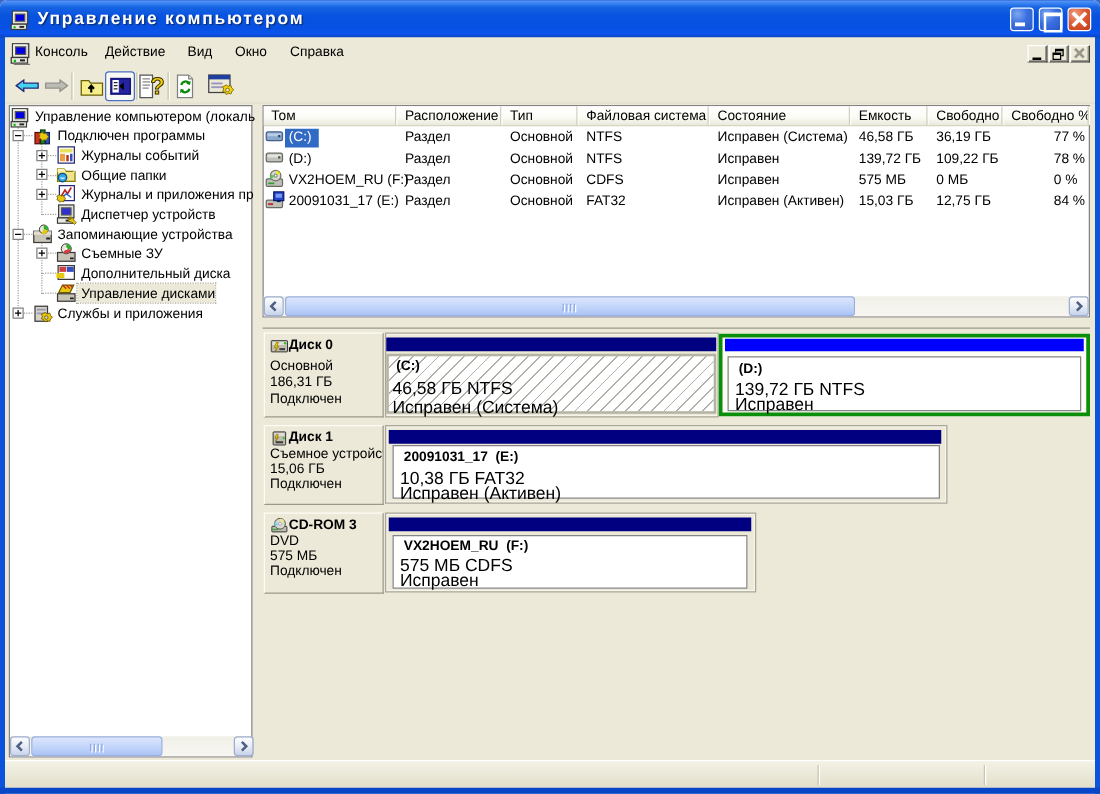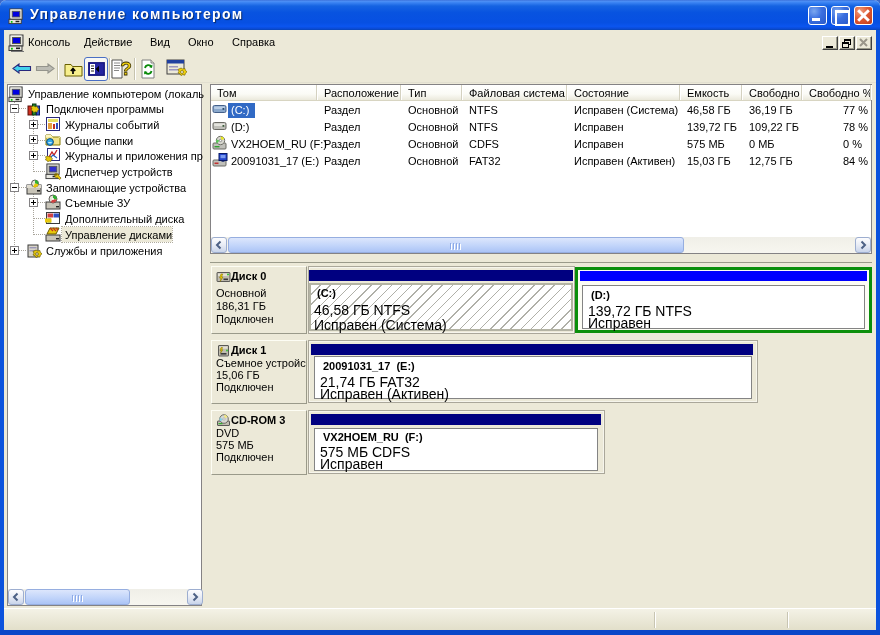--- a/index.html
+++ b/index.html
@@ -451,21 +451,21 @@
           </svg>
        <b class="dt">Диск 1</b>
        <span style="top:16px">Съемное устройст</span>
        <span style="top:28px">15,06 ГБ</span>
        <span style="top:40px">Подключен</span>
      </div>
      <div class="pcell" style="left:98px;top:77px;width:450px;height:63px">
        <div class="pbar" style="left:2px;top:3px;width:442px;background:#000080"></div>
        <div class="pbody" style="left:5px;top:15px;width:438px;height:43px;">
          <b style="left:8px;top:3px">20091031_17&nbsp; (E:)</b>
-         <span style="left:5px;top:17px">21,74 ГБ FAT32</span>
+         <span style="left:5px;top:17px">10,38 ГБ FAT32</span>
          <span style="left:5px;top:29px">Исправен (Активен)</span>
        </div>
      </div>
      <div class="dlabel" style="left:1px;top:147px;height:65px">
        <svg class="dic" viewBox="0 0 15 13">
             <rect x="1.5" y="7" width="12" height="4.5" rx="0.5" fill="#c0bcb0" stroke="#3a3a3a" stroke-width="0.8"></rect>
             <rect x="2.5" y="9" width="4" height="1.2" fill="#30b030"></rect>
             <circle cx="8" cy="5" r="4.3" fill="#d8d8d2" stroke="#55554d" stroke-width="0.8"></circle>
             <path d="M8,0.7 A4.3,4.3 0 0 1 11.6,2.8 L8.9,4.4 Z" fill="#f0e880"></path>
             <path d="M4.4,7.6 A4.3,4.3 0 0 1 3.8,3.4 L7.1,5.2 Z" fill="#88d0e8"></path>

